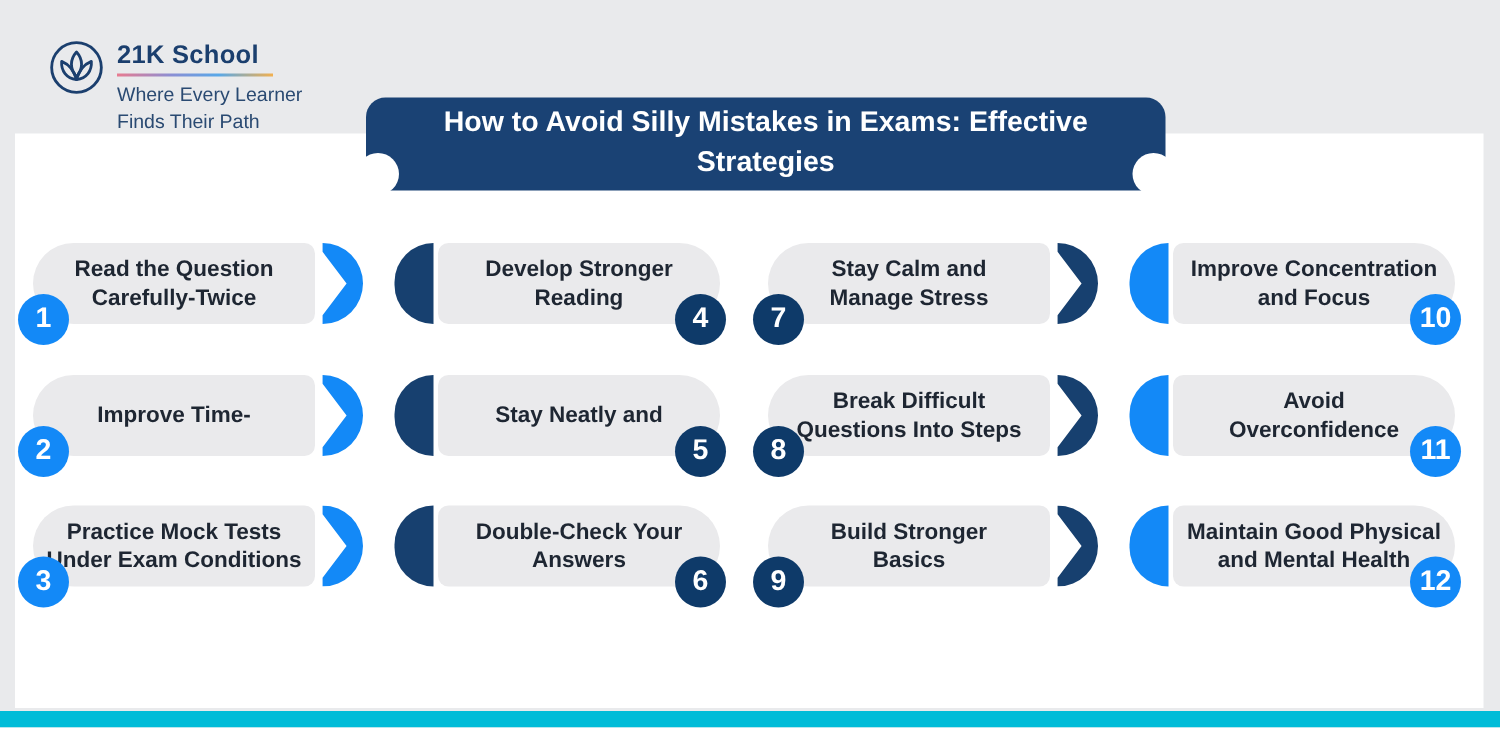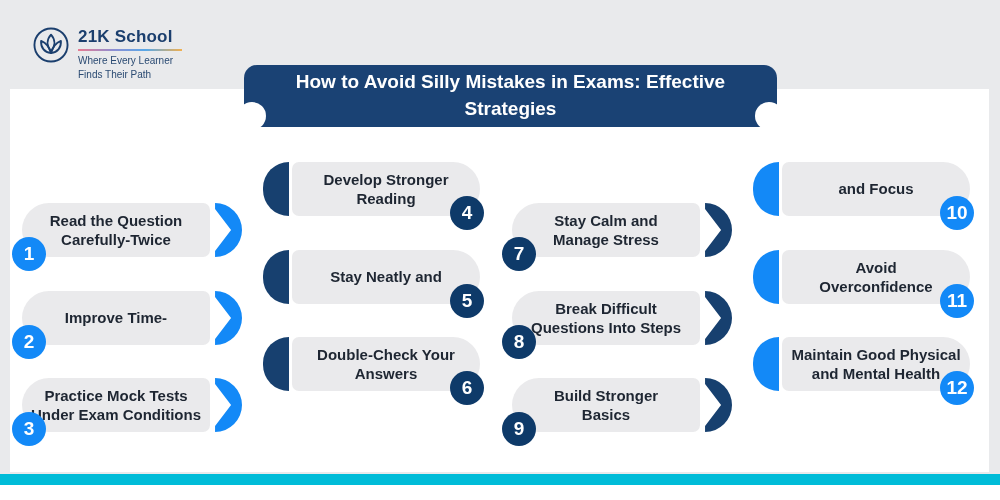--- a/index.html
+++ b/index.html
@@ -23,21 +23,21 @@
   }
 
   
   .logo { position:absolute; left:33px; top:27px; display:flex; align-items:flex-start; gap:9px; }
   .logo-mark svg { display:block; }
   .logo-name { font-size:17px; font-weight:bold; color:var(--logo-navy,#1B3F6E); letter-spacing:.2px; }
   .logo-underline {
     height:2px; width:104px; margin:2px 0 3px;
     background:linear-gradient(90deg,#e87b90 0%,#8b8fd4 35%,#58a8e8 65%,#f2b04f 100%);
   }
-  .logo-tagline { font-size:10px; color:#2A4A72; line-height:1.35; }
+  .logo-tagline { font-size:13px; color:#2A4A72; line-height:1.35; }
   .logo-tagline span { display:block; }
 
   
   .banner {
     position:absolute; left:244px; top:65px; width:533px; height:62px;
     background:var(--banner-navy,#1A4274); border-radius:13px;
     display:flex; align-items:center; justify-content:center; z-index:3;
   }
   .banner h1 {
     margin:0; padding:0 14px; color:#fff; font-size:19px; font-weight:bold;
@@ -48,21 +48,21 @@
     background:var(--panel-bg,#fff); bottom:-3px;
   }
   .banner-notch.left  { left:-6px; }
   .banner-notch.right { right:-6px; }
 
   
   .pill {
     position:absolute; width:188px; height:54px; z-index:2;
     background:var(--pill-bg,#EAEAEC);
   }
-  .c1,.c3 { border-radius:27px 7px 7px 27px;margin-top:41px; }
+  .c1,.c3 { border-radius:27px 7px 7px 27px; }
   .c2,.c4 { border-radius:7px 27px 27px 7px; }
   .c1,.c4 { --acc:var(--accent-blue,#1389F7); --numbg:var(--accent-blue,#1389F7); }
   .c2,.c3 { --acc:var(--cap-navy,#17406F);   --numbg:var(--navy-dark,#0E3A69); }
 
   .txt {
     position:absolute; inset:0; display:flex; flex-direction:column;
     align-items:center; justify-content:center;
     font-size:15px; font-weight:bold; color:var(--pill-text,#1E2632);
     line-height:1.27; text-align:center;
   }
@@ -197,20 +197,21 @@
     <div class="txt">
         <span>Build Stronger</span>
         <span>Basics</span>
       </div>
     <div class="num">9</div>
   </div>
 
   <div class="pill c4" style="left:782px;top:162px">
     <div class="cap half"></div>
     <div class="txt">
+        <span>Improve Concentration</span>
         <span>and Focus</span>
       </div>
     <div class="num">10</div>
   </div>
   <div class="pill c4" style="left:782px;top:250px">
     <div class="cap half"></div>
     <div class="txt">
         <span>Avoid</span>
         <span>Overconfidence</span>
       </div>

